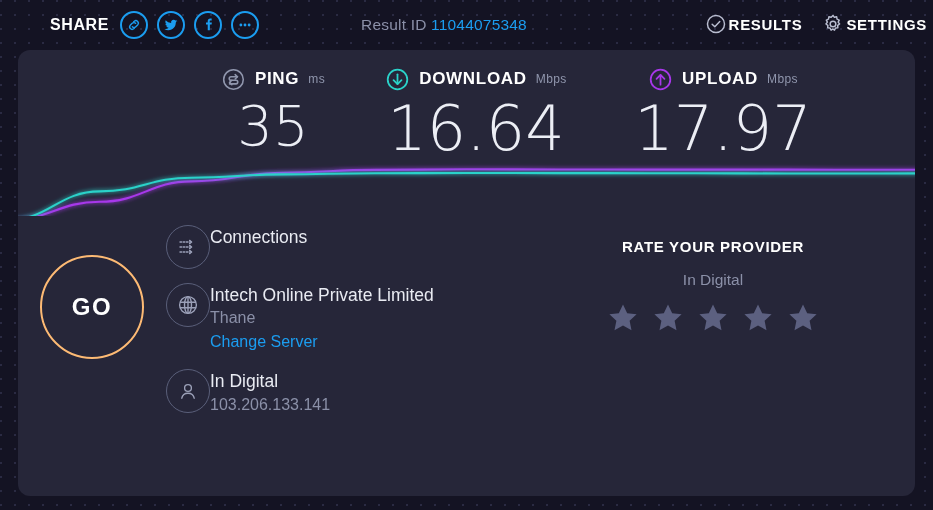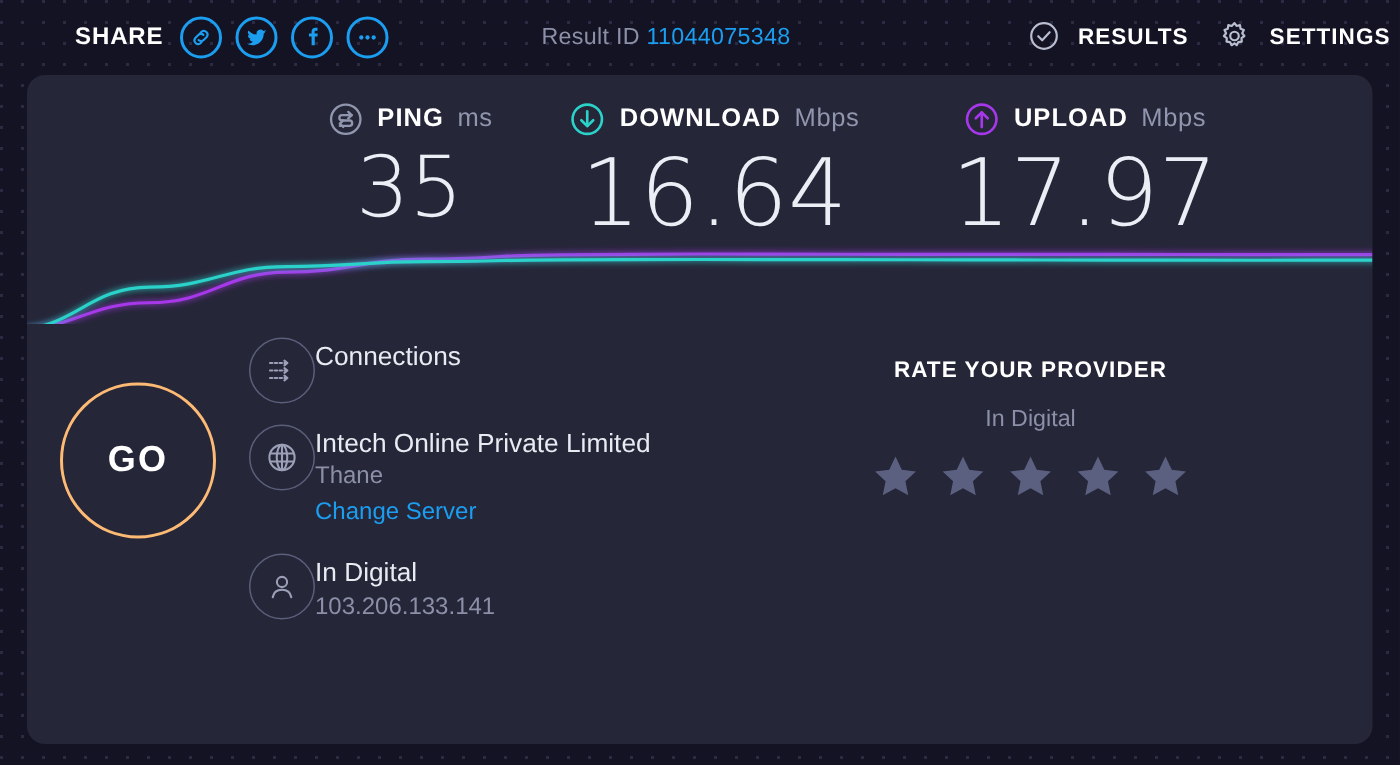--- a/index.html
+++ b/index.html
@@ -40,21 +40,21 @@
     position:absolute; left:343px; top:16px;
     font-size:15.5px; color:#8b90a8; letter-spacing:.2px;
     white-space:nowrap;
   }
   .result-id .num { color:#1b9df0; font-weight:500; }
 
   .hdr-right {
     position:absolute; right:24px; top:13px;
     display:flex; align-items:center; gap:20px;
   }
-  .hdr-item { display:flex; align-items:center; gap:12px; }
+  .hdr-item { display:flex; align-items:center; gap:2px; }
   .hdr-item .txt {
     color:#fff; font-size:15px; font-weight:bold; letter-spacing:.7px;
   }
   .hdr-icon { width:22px; height:22px; color:#b9bdd0; }
 
   
   .panel {
     position:absolute; left:18px; top:50px;
     width:897px; height:446px;
     background:#262639; border-radius:12px; overflow:hidden;
@@ -63,21 +63,21 @@
   
   .metrics { position:absolute; top:16px; left:0; width:100%; height:112px; }
   .metric { position:absolute; text-align:center; }
   .metric .head {
     display:flex; align-items:center; justify-content:center; gap:9px;
     height:26px;
   }
   .metric .mname {
     font-size:17px; font-weight:bold; color:#fff; letter-spacing:.7px;
   }
-  .metric .munit { font-size:17px; color:#9096ad; letter-spacing:.4px;text-align:center; }
+  .metric .munit { font-size:12px; color:#9096ad; letter-spacing:.4px;text-align:center; }
   .metric .mval {
     font-family:"DejaVu Sans", sans-serif;
     font-weight:200; color:#eceef5; line-height:1;
     margin-top:6px;
   }
   .m-ping   { left:160px; width:190px; }
   .m-ping .mval { font-size:56px; }
   .m-down   { left:318px; width:280px; }
   .m-down .mval { font-size:62px; }
   .m-up     { left:565px; width:280px; }
@@ -110,21 +110,21 @@
   .info-body { padding-top:1px; }
   .info-title {
     font-size:17.5px; color:#e9ebf2; line-height:1.28; font-weight:400;
   }
   .info-sub { font-size:16px; color:#8b90a8; line-height:1.5; }
   .info-link {
     font-size:16px; color:#1b9df0; line-height:1.55; cursor:pointer;
   }
 
   .rate {
-    position:absolute; left:519px; top:188px; width:300px; text-align:center;
+    position:absolute; left:545px; top:188px; width:300px; text-align:center;
   }
   .rate-title {
     font-size:15px; font-weight:bold; color:#fff; letter-spacing:.7px;
   }
   .rate-sub { font-size:15.5px; color:#8b90a8; margin-top:16px; }
   .stars {
     margin-top:12px; display:flex; justify-content:center; gap:11px;
   }
   .star { width:34px; height:34px; color:#5c6080; }
 </style>

